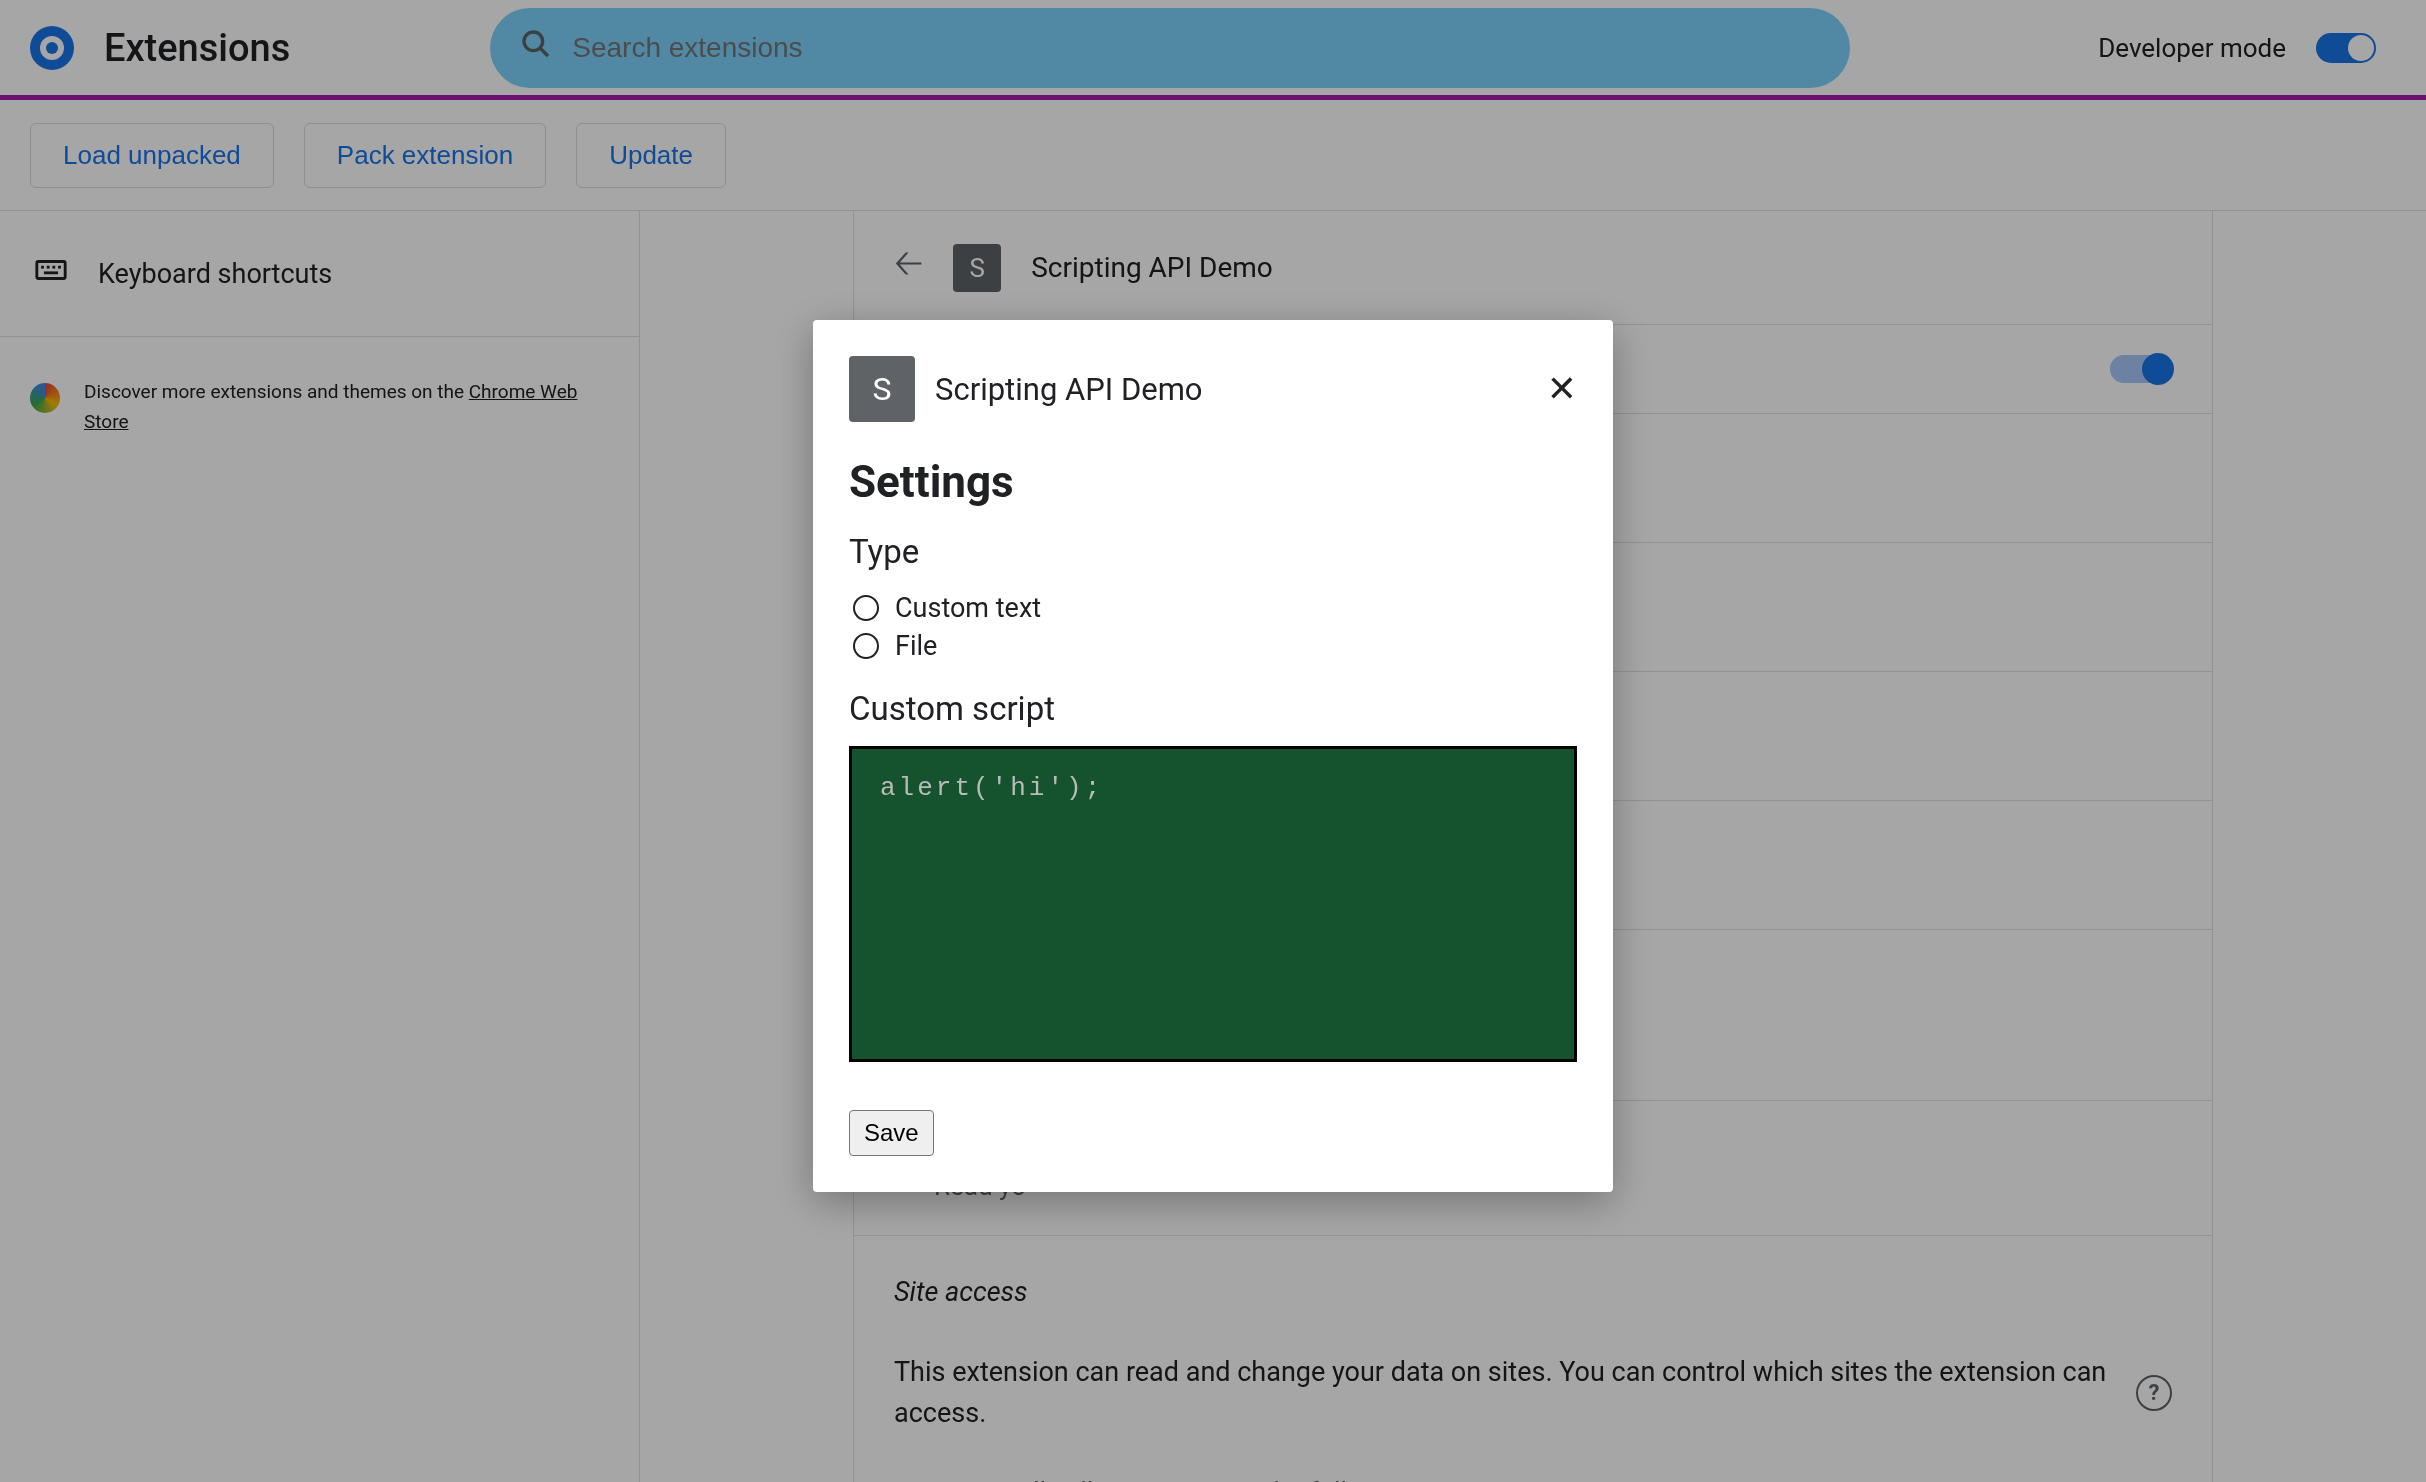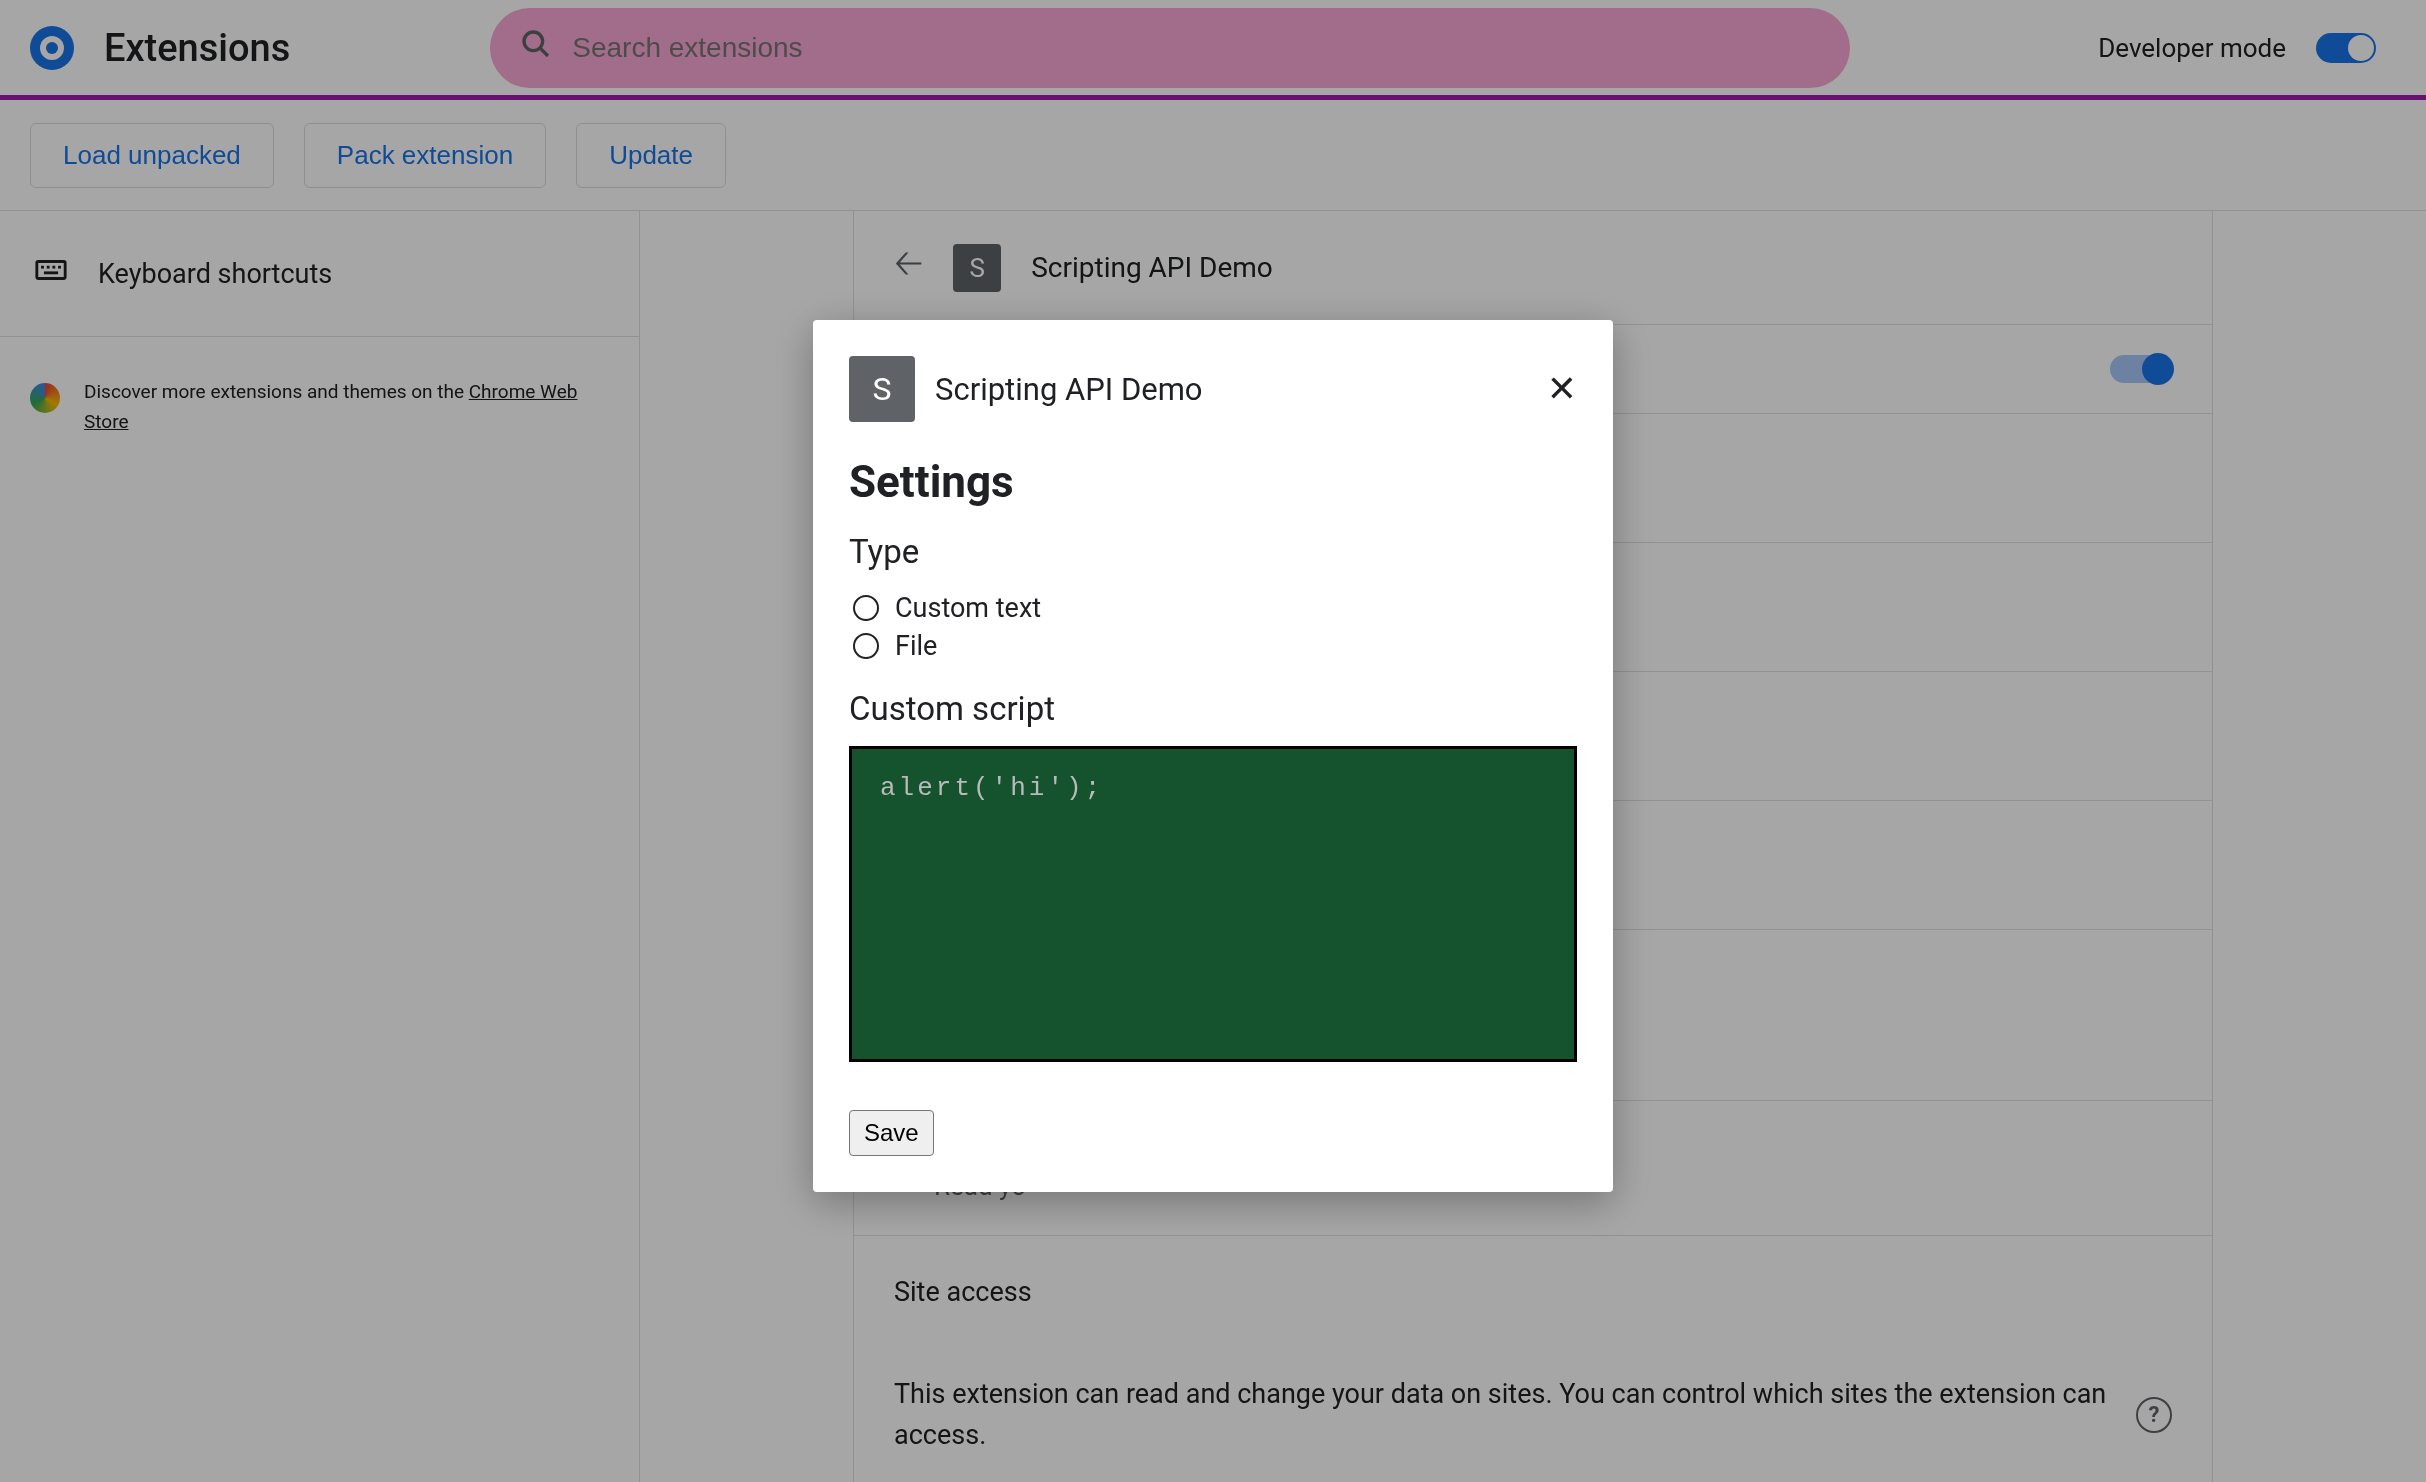--- a/index.html
+++ b/index.html
@@ -48,21 +48,21 @@
       z-index: 1;
     }
     .topbar .title {
       font-size: 38px;
       font-weight: 500;
       color: #202124;
     }
     .searchbar {
       display: flex;
       align-items: center;
-      background: #f9a8d4;
+      background: #7dd3fc;
       border-radius: 40px;
       height: 80px;
       padding: 0 30px;
       gap: 20px;
       flex: 0 0 1360px;
       margin-left: 170px;
     }
     .search-icon {
       color: #5f6368;
       font-size: 34px;
@@ -242,21 +242,21 @@
       justify-content: space-between;
       align-items: center;
     }
     .section-label { font-size: 27px; color: #1a73e8; }
     .section-black { font-size: 27px; color: #202124; }
     .section-value { font-size: 26px; color: #5f6368; margin-top: 10px; }
     .section ul { list-style: disc; padding-left: 40px; margin-top: 10px; }
     .section ul li { font-size: 26px; color: #5f6368; margin: 6px 0; }
     .section ul a { color: #1a73e8; text-decoration: none; }
     .site-access { padding: 40px 40px 0 40px; }
-    .site-access .section-black { margin-bottom: 46px; display: block; }
+    .site-access .section-black { margin-bottom: 24px; display: block; font-style: italic; }
     .site-row {
       display: flex;
       align-items: center;
       justify-content: space-between;
       gap: 20px;
       padding: 20px 0;
     }
     .site-text { font-size: 27px; color: #202124; line-height: 1.5; flex: 1; }
     .help-icon {
       width: 36px; height: 36px;

